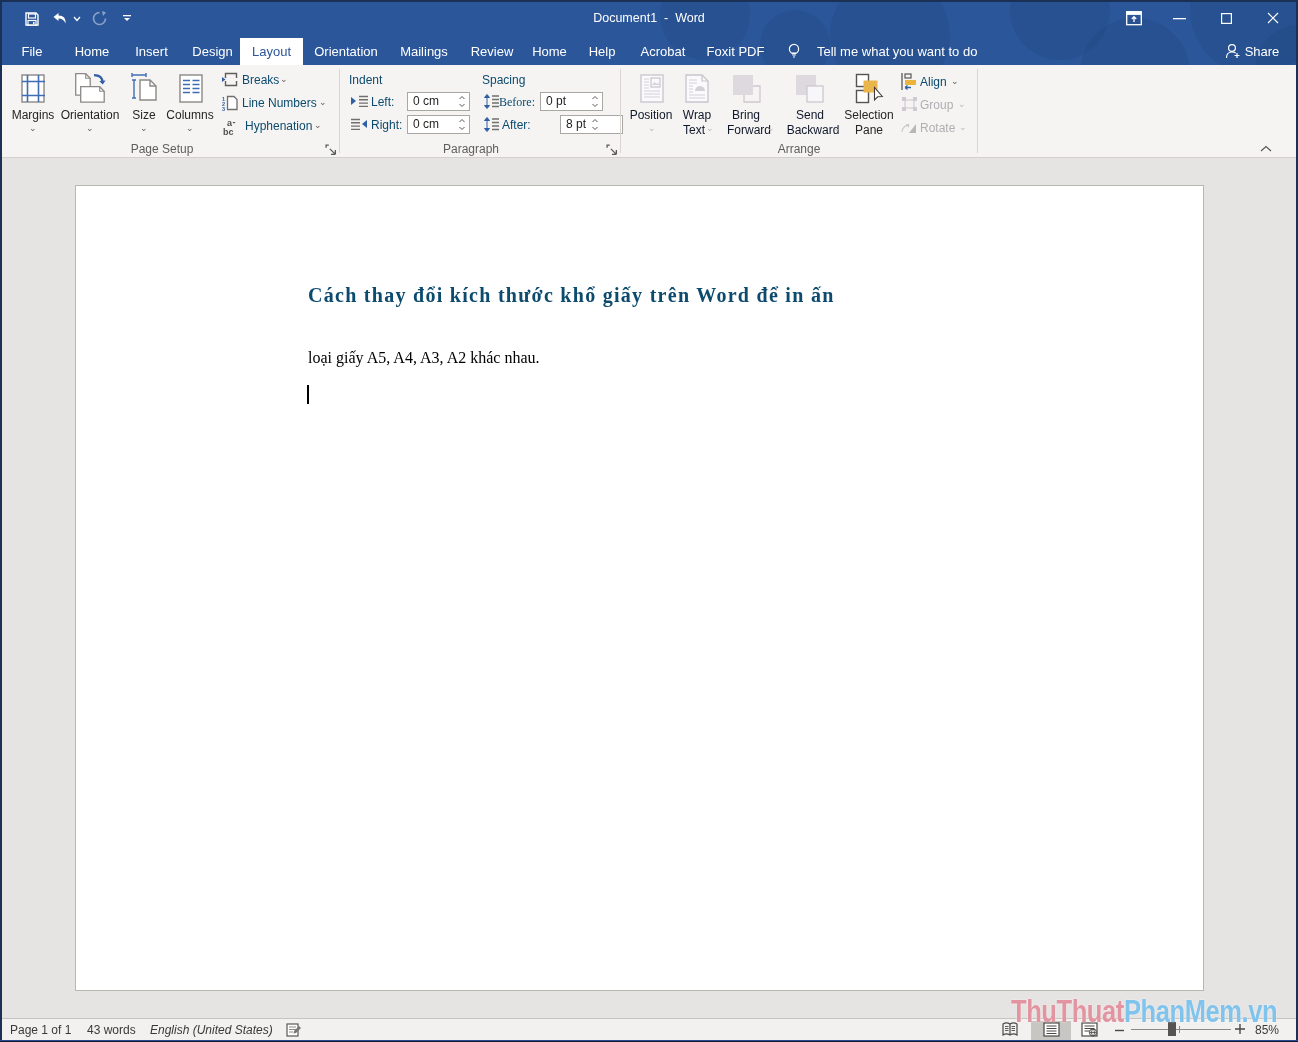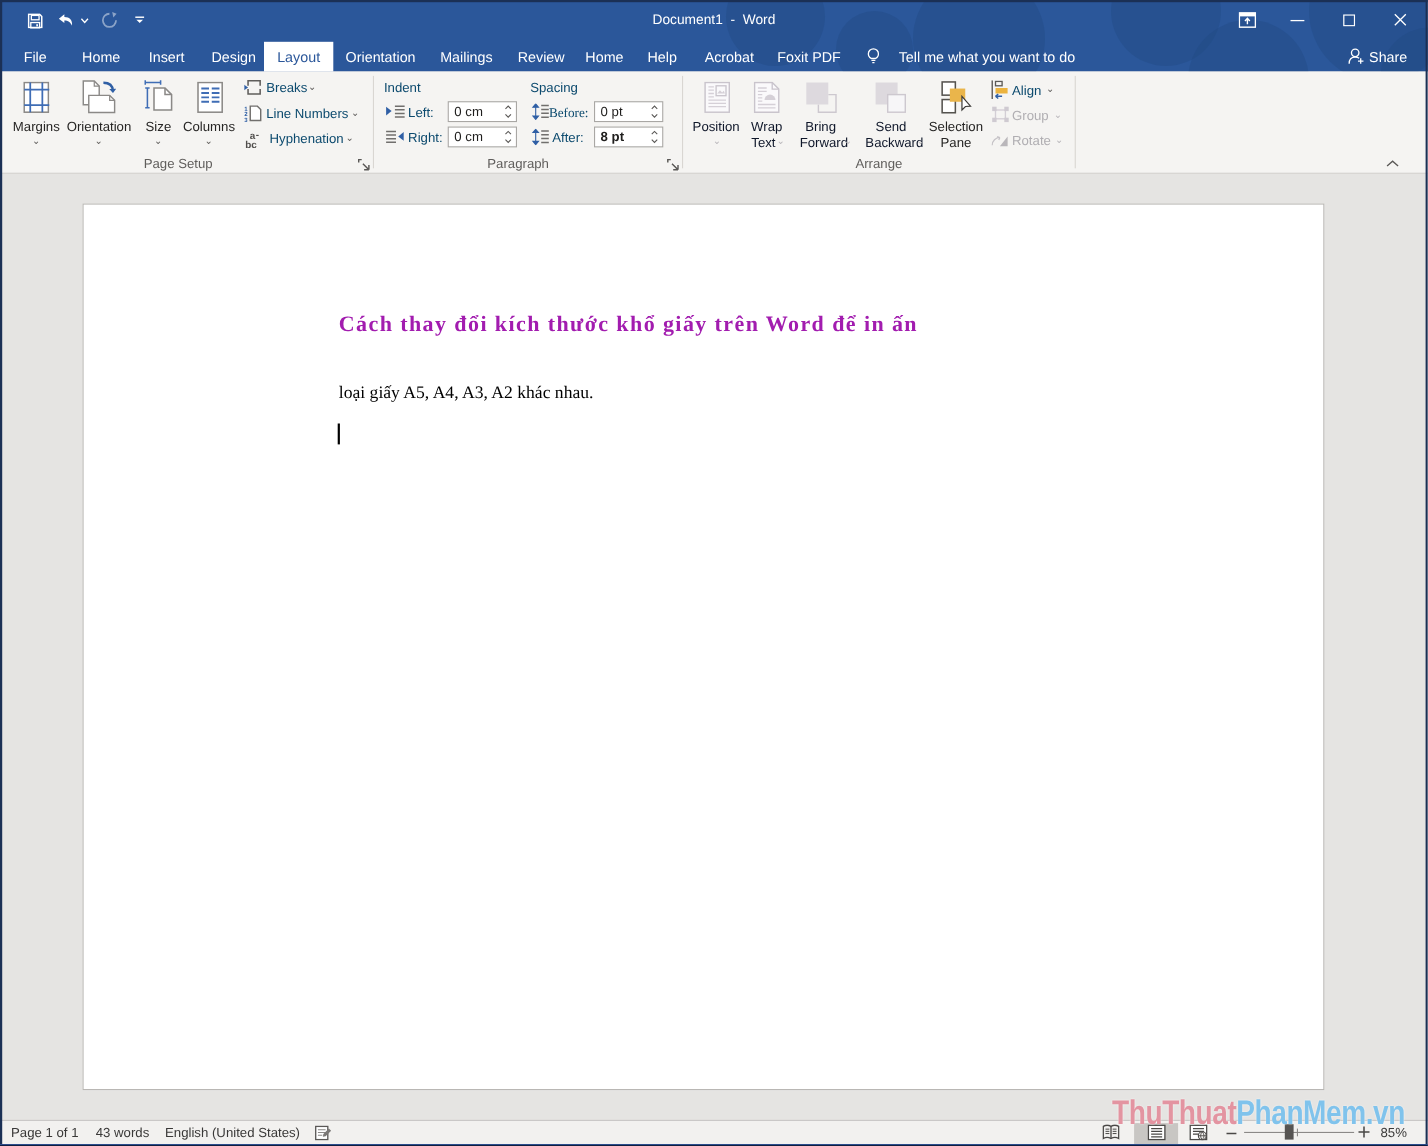--- a/index.html
+++ b/index.html
@@ -32,21 +32,21 @@
 .chev { position:absolute; font-size:9px; color:#605e5c; }
 .chev.dis { color:#b9b7bb; }
 .smallbtn { position:absolute; font-size:12px; color:#0c4a6e; white-space:nowrap; }
 .spinbox { position:absolute; width:63px; height:19px; background:#fff; border:1px solid #a9a7a4; font-size:12px; color:#1f1e1d; line-height:17px; padding-left:5px; }
 .spin { position:absolute; width:14px; height:19px; }
 .launcher { position:absolute; width:12px; height:12px; }
 
 
 #docarea { position:absolute; left:0; top:159px; width:1298px; height:859px; background:#e5e4e2; }
 #page { position:absolute; left:75px; top:26px; width:1129px; height:806px; background:#fff; border:1px solid #b9b7b4; }
-#doc-title { position:absolute; left:308px; top:125px; font-family:"Liberation Serif", serif; font-weight:bold; font-size:20px; letter-spacing:1.28px; color:#a21caf; white-space:nowrap; }
+#doc-title { position:absolute; left:308px; top:125px; font-family:"Liberation Serif", serif; font-weight:bold; font-size:20px; letter-spacing:1.28px; color:#0c4a6e; white-space:nowrap; }
 .doc-body { position:absolute; left:308px; font-family:"Liberation Serif", serif; font-size:16px; color:#000; white-space:nowrap; }
 #caret { position:absolute; left:307px; top:226px; width:1.5px; height:19px; background:#000; }
 
 
 #statusbar { position:absolute; left:0; top:1018px; width:1298px; height:22px; background:#f2f1ef; border-top:1px solid #c6c4c2; font-size:12px; color:#3a3938; }
 #statusbar .it { position:absolute; top:4px; }
 
 
 #wm { position:absolute; left:1011px; top:994px; font-size:31px; font-weight:bold; white-space:nowrap; z-index:40; letter-spacing:-0.5px; transform:scaleX(0.823); transform-origin:left top; text-shadow:0 0 2px rgba(255,255,255,0.8); }
 #wm .r { color:#e394a1; }
@@ -249,21 +249,21 @@
       </svg>
   </div>
 
   <svg class="abs" style="left:483px; top:52px;" width="16" height="15" viewBox="0 0 16 15">
     <path d="M4 0.5 l2.5 3 h-5 z M4 14.5 l2.5 -3 h-5 z M4 2 v11" fill="#2f5fa5" stroke="#2f5fa5" stroke-width="1"></path>
     <g stroke="#716f6d" stroke-width="1.4">
         <path d="M9 2 h7 M9 5.5 h7 M9 9 h7 M9 12.5 h7"></path>
       </g>
   </svg>
   <div class="smallbtn" style="left:502px; top:53px;">After:</div>
-  <div class="spinbox" style="left:540px; top:50px;font-weight:bold;">8 pt</div>
+  <div class="spinbox" style="left:560px; top:50px;">8 pt</div>
   <div class="spin" style="left:588px; top:50px;">
     <svg width="14" height="19" viewBox="0 0 14 19">
         <path d="M4.5 7 L7 4.5 L9.5 7 M4.5 12 L7 14.5 L9.5 12" fill="none" stroke="#5a5856" stroke-width="1"></path>
       </svg>
   </div>
 
   <div class="gsep" style="left:620px;"></div>
   <div class="glabel" style="left:371px;">Paragraph</div>
   <svg class="launcher" style="left:606px; top:79px;" width="11" height="11" viewBox="0 0 11 11">
     <path d="M1 3.5 V1 H3.5 M4.5 4.5 L9.5 9.5 M9.5 9.5 v-4 M9.5 9.5 h-4" fill="none" stroke="#5a5856" stroke-width="1.2"></path>
@@ -354,21 +354,21 @@
 <div id="docarea">
   <div id="page"></div>
   <div id="doc-title">Cách thay đổi kích thước khổ giấy trên Word để in ấn</div>
   <div class="doc-body" style="top:190px;">loại giấy A5, A4, A3, A2 khác nhau.</div>
   <div id="caret"></div>
 </div>
 
 <div id="statusbar">
   <div class="it" style="left:10px;">Page 1 of 1</div>
   <div class="it" style="left:87px;">43 words</div>
-  <div class="it" style="left:150px;">English (United States)</div>
+  <div class="it" style="left:150px;font-style:italic;">English (United States)</div>
   <svg class="it" style="left:286px; top:4px;" width="15" height="14" viewBox="0 0 15 14">
     <rect x="1" y="1" width="11" height="12" fill="#fff" stroke="#5a5856" stroke-width="1.2"></rect>
     <path d="M3 4 h7 M3 6.5 h7 M3 9 h4" stroke="#8b8987" stroke-width="1"></path>
     <path d="M8 8 l5 -5 l2 2 l-5 5 l-2.5 0.5 z" fill="#7a7876"></path>
   </svg>
 
   <svg class="it" style="left:1002px; top:3px;" width="16" height="15" viewBox="0 0 16 15">
     <path d="M8 2 C6 0.8 3 0.8 1 2 V13 C3 11.8 6 11.8 8 13 C10 11.8 13 11.8 15 13 V2 C13 0.8 10 0.8 8 2 z" fill="none" stroke="#4a4846" stroke-width="1.2"></path>
     <path d="M8 2 V13" stroke="#4a4846" stroke-width="1.2"></path>
     <path d="M3 4.5 h3.5 M3 6.5 h3.5 M3 8.5 h3.5 M9.5 4.5 h3.5 M9.5 6.5 h3.5 M9.5 8.5 h3.5" stroke="#4a4846" stroke-width="0.9"></path>

